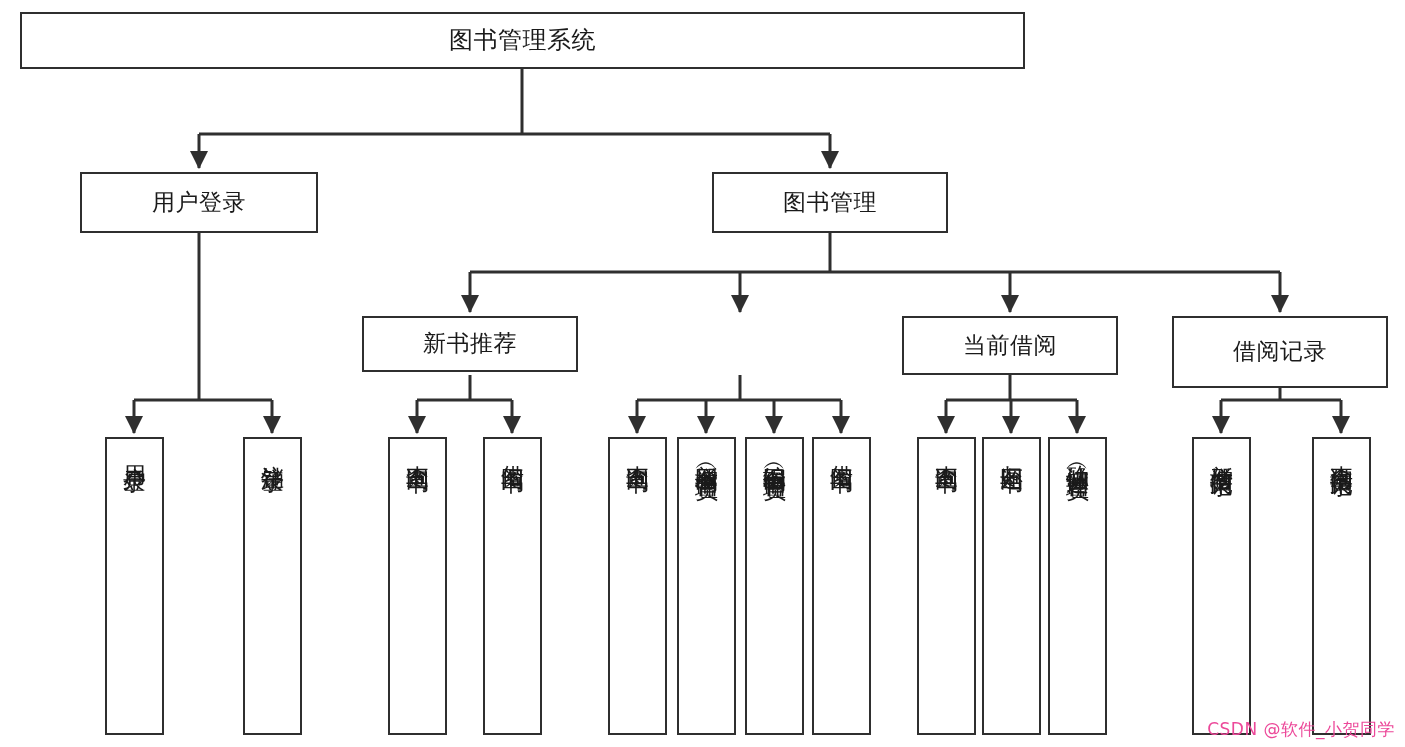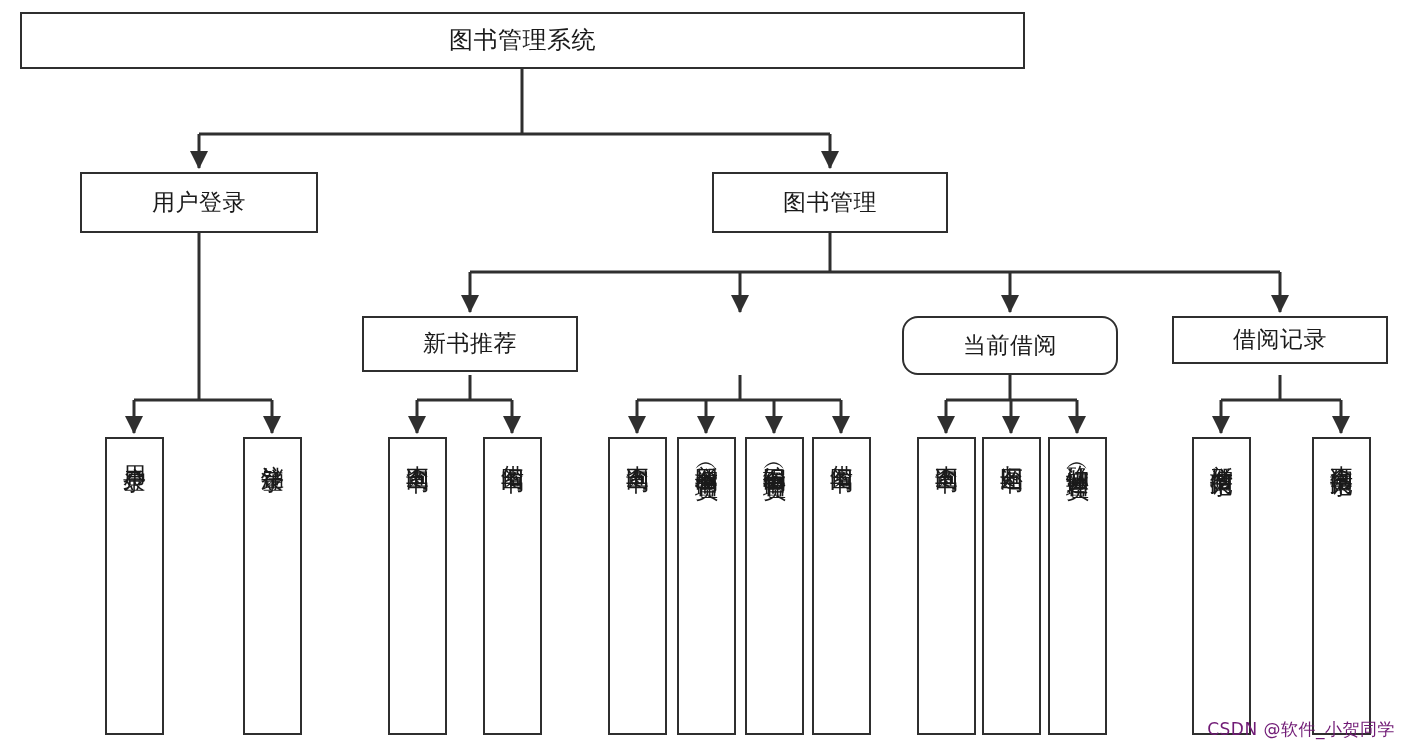--- a/index.html
+++ b/index.html
@@ -62,21 +62,21 @@
     font-size: 23px;
     letter-spacing: 2px;
     line-height: 1;
     white-space: nowrap;
   }
   #watermark {
     position: absolute;
     right: 10px;
     bottom: 6px;
     font-size: 17px;
-    color: #701a75;
+    color: #ec4899;
     letter-spacing: 0.5px;
     z-index: 5;
     white-space: nowrap;
     font-family: "DejaVu Sans", "Liberation Sans", sans-serif;
   }
 </style>
 </head>
 <body>
 
 <div id="diagram-root">
@@ -138,24 +138,24 @@
   <div class="node horiz" style="left:80px; top:172px; width:238px; height:61px;">
     <span class="node-label">用户登录</span>
   </div>
   <div class="node horiz" style="left:712px; top:172px; width:236px; height:61px;">
     <span class="node-label">图书管理</span>
   </div>
 
   <div class="node horiz" style="left:362px; top:316px; width:216px; height:56px;">
     <span class="node-label">新书推荐</span>
   </div>
-  <div class="node horiz" style="left:902px; top:316px; width:216px; height:59px;border-radius:16px;">
+  <div class="node horiz" style="left:902px; top:316px; width:216px; height:59px;">
     <span class="node-label">当前借阅</span>
   </div>
-  <div class="node horiz" style="left:1172px; top:316px; width:216px; height:48px;">
+  <div class="node horiz" style="left:1172px; top:316px; width:216px; height:72px;">
     <span class="node-label">借阅记录</span>
   </div>
 
   <div class="node vert" style="left:105px; top:437px; width:59px; height:298px;">
     <span class="node-label">用户登录</span>
   </div>
   <div class="node vert" style="left:243px; top:437px; width:59px; height:298px;">
     <span class="node-label">注销登录</span>
   </div>
   <div class="node vert" style="left:388px; top:437px; width:59px; height:298px;">

